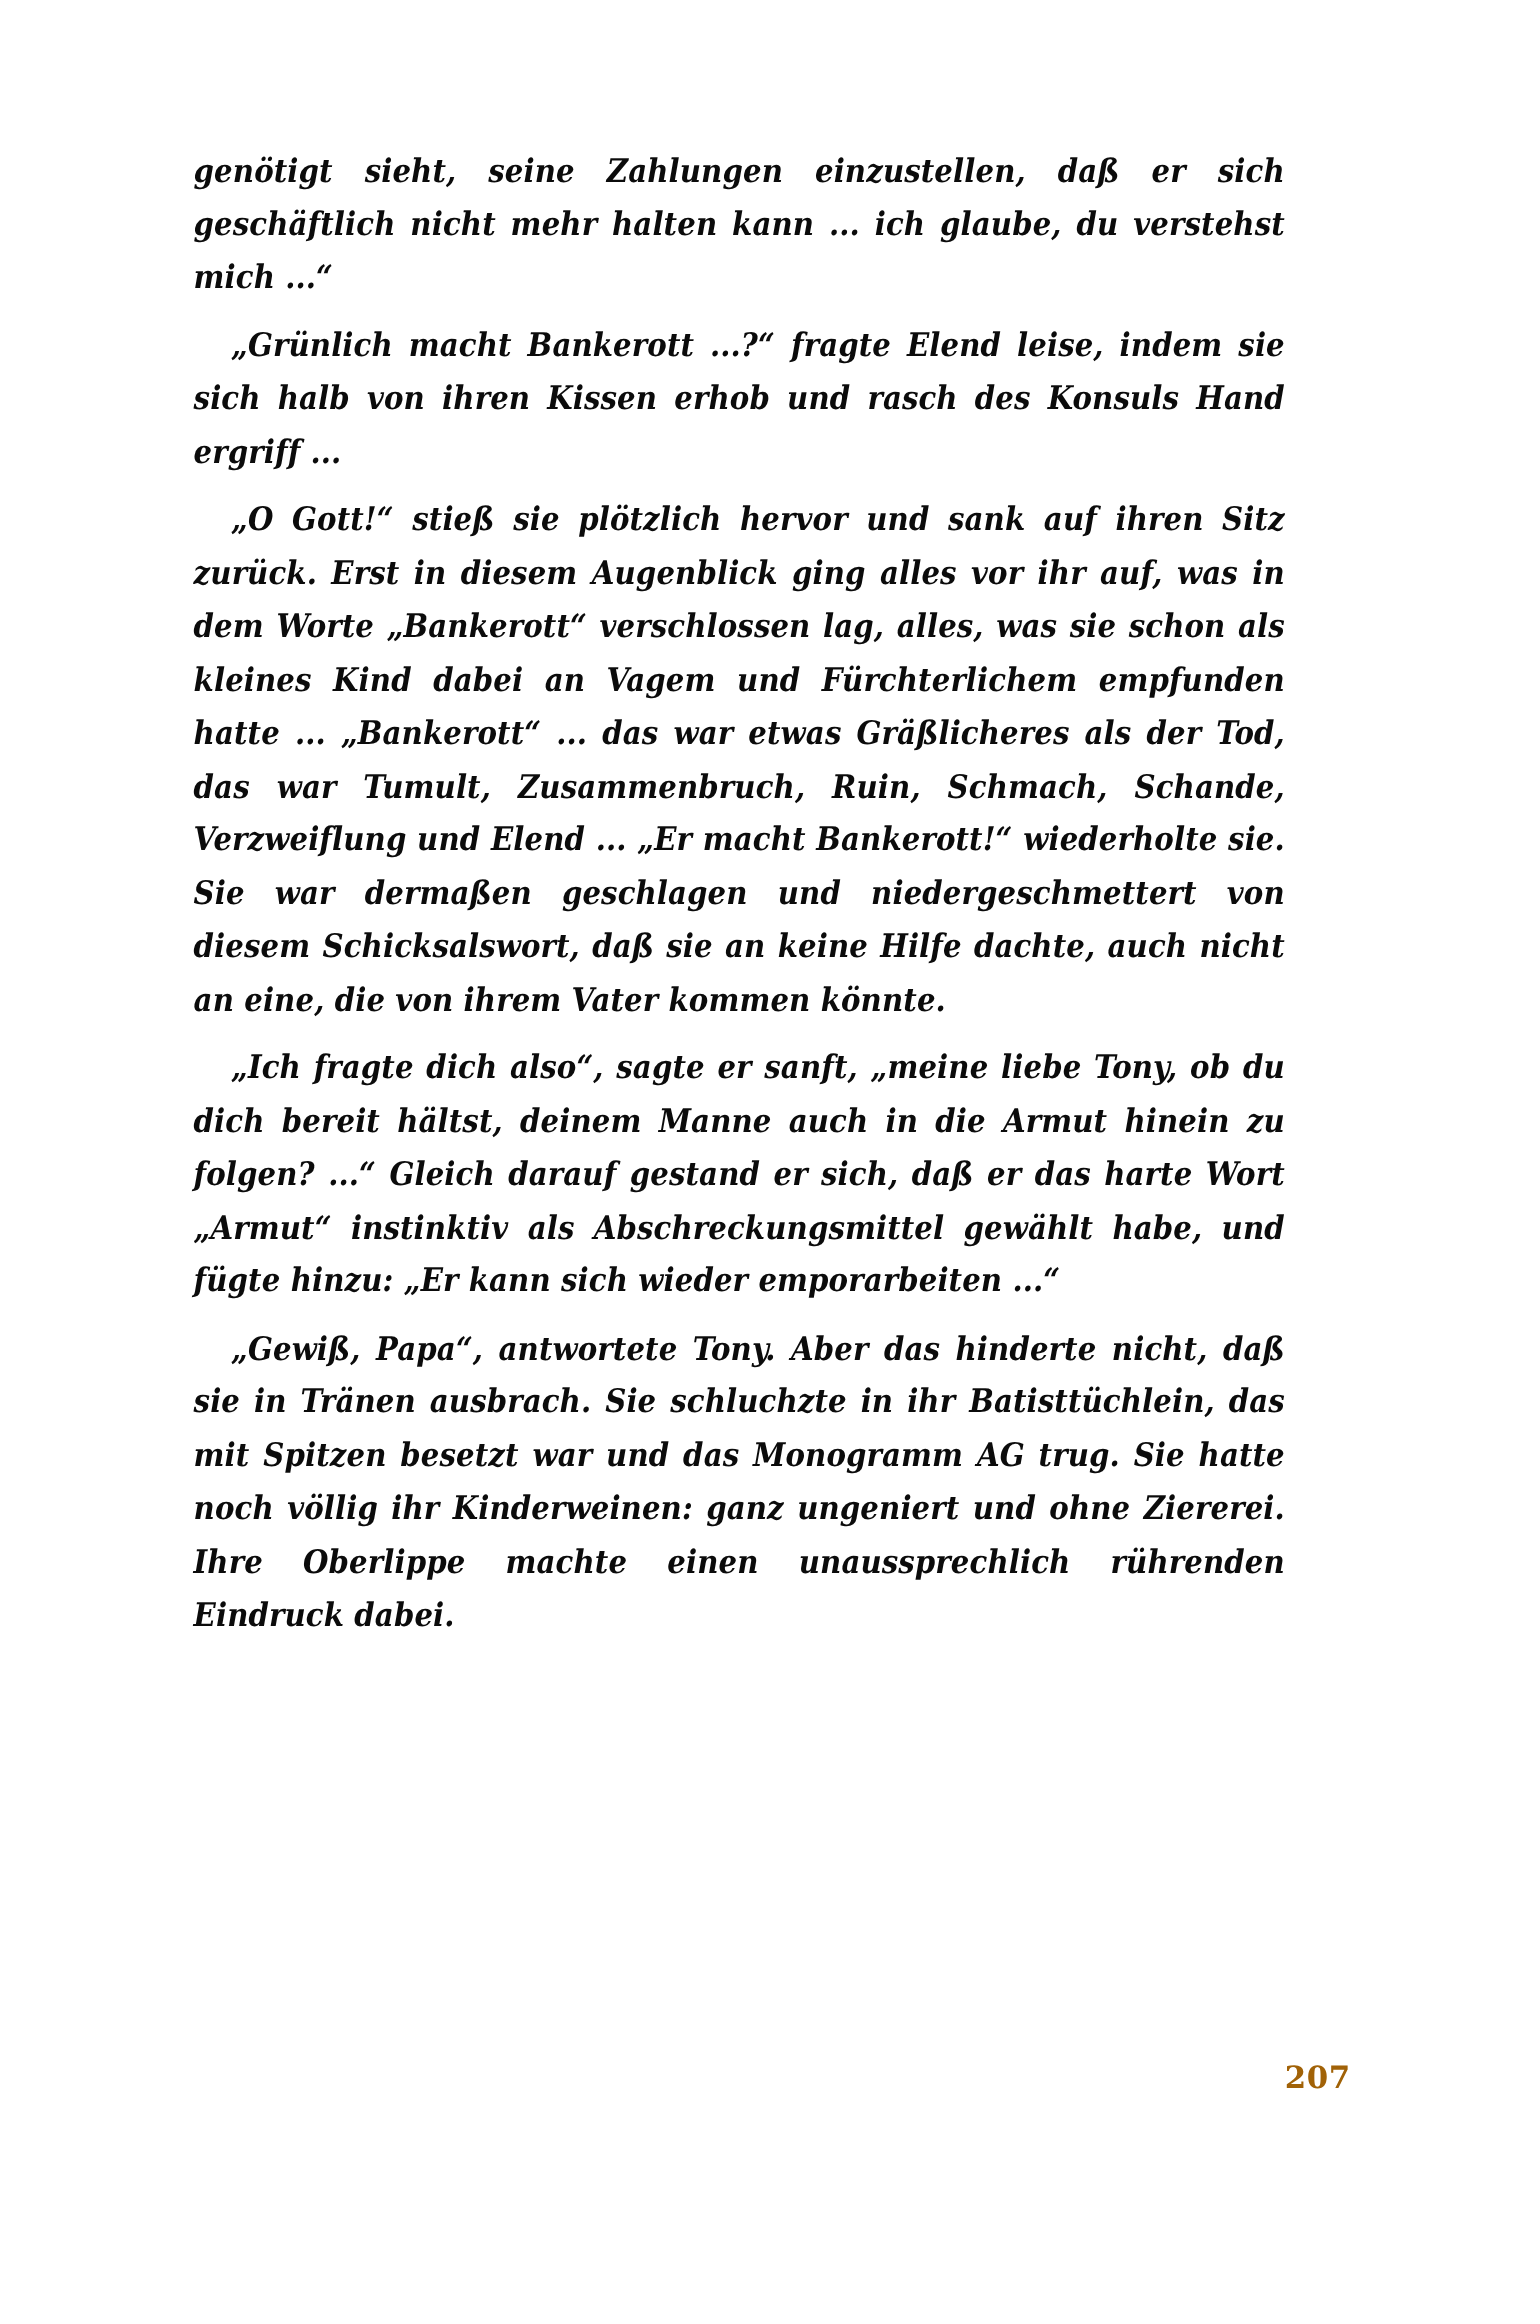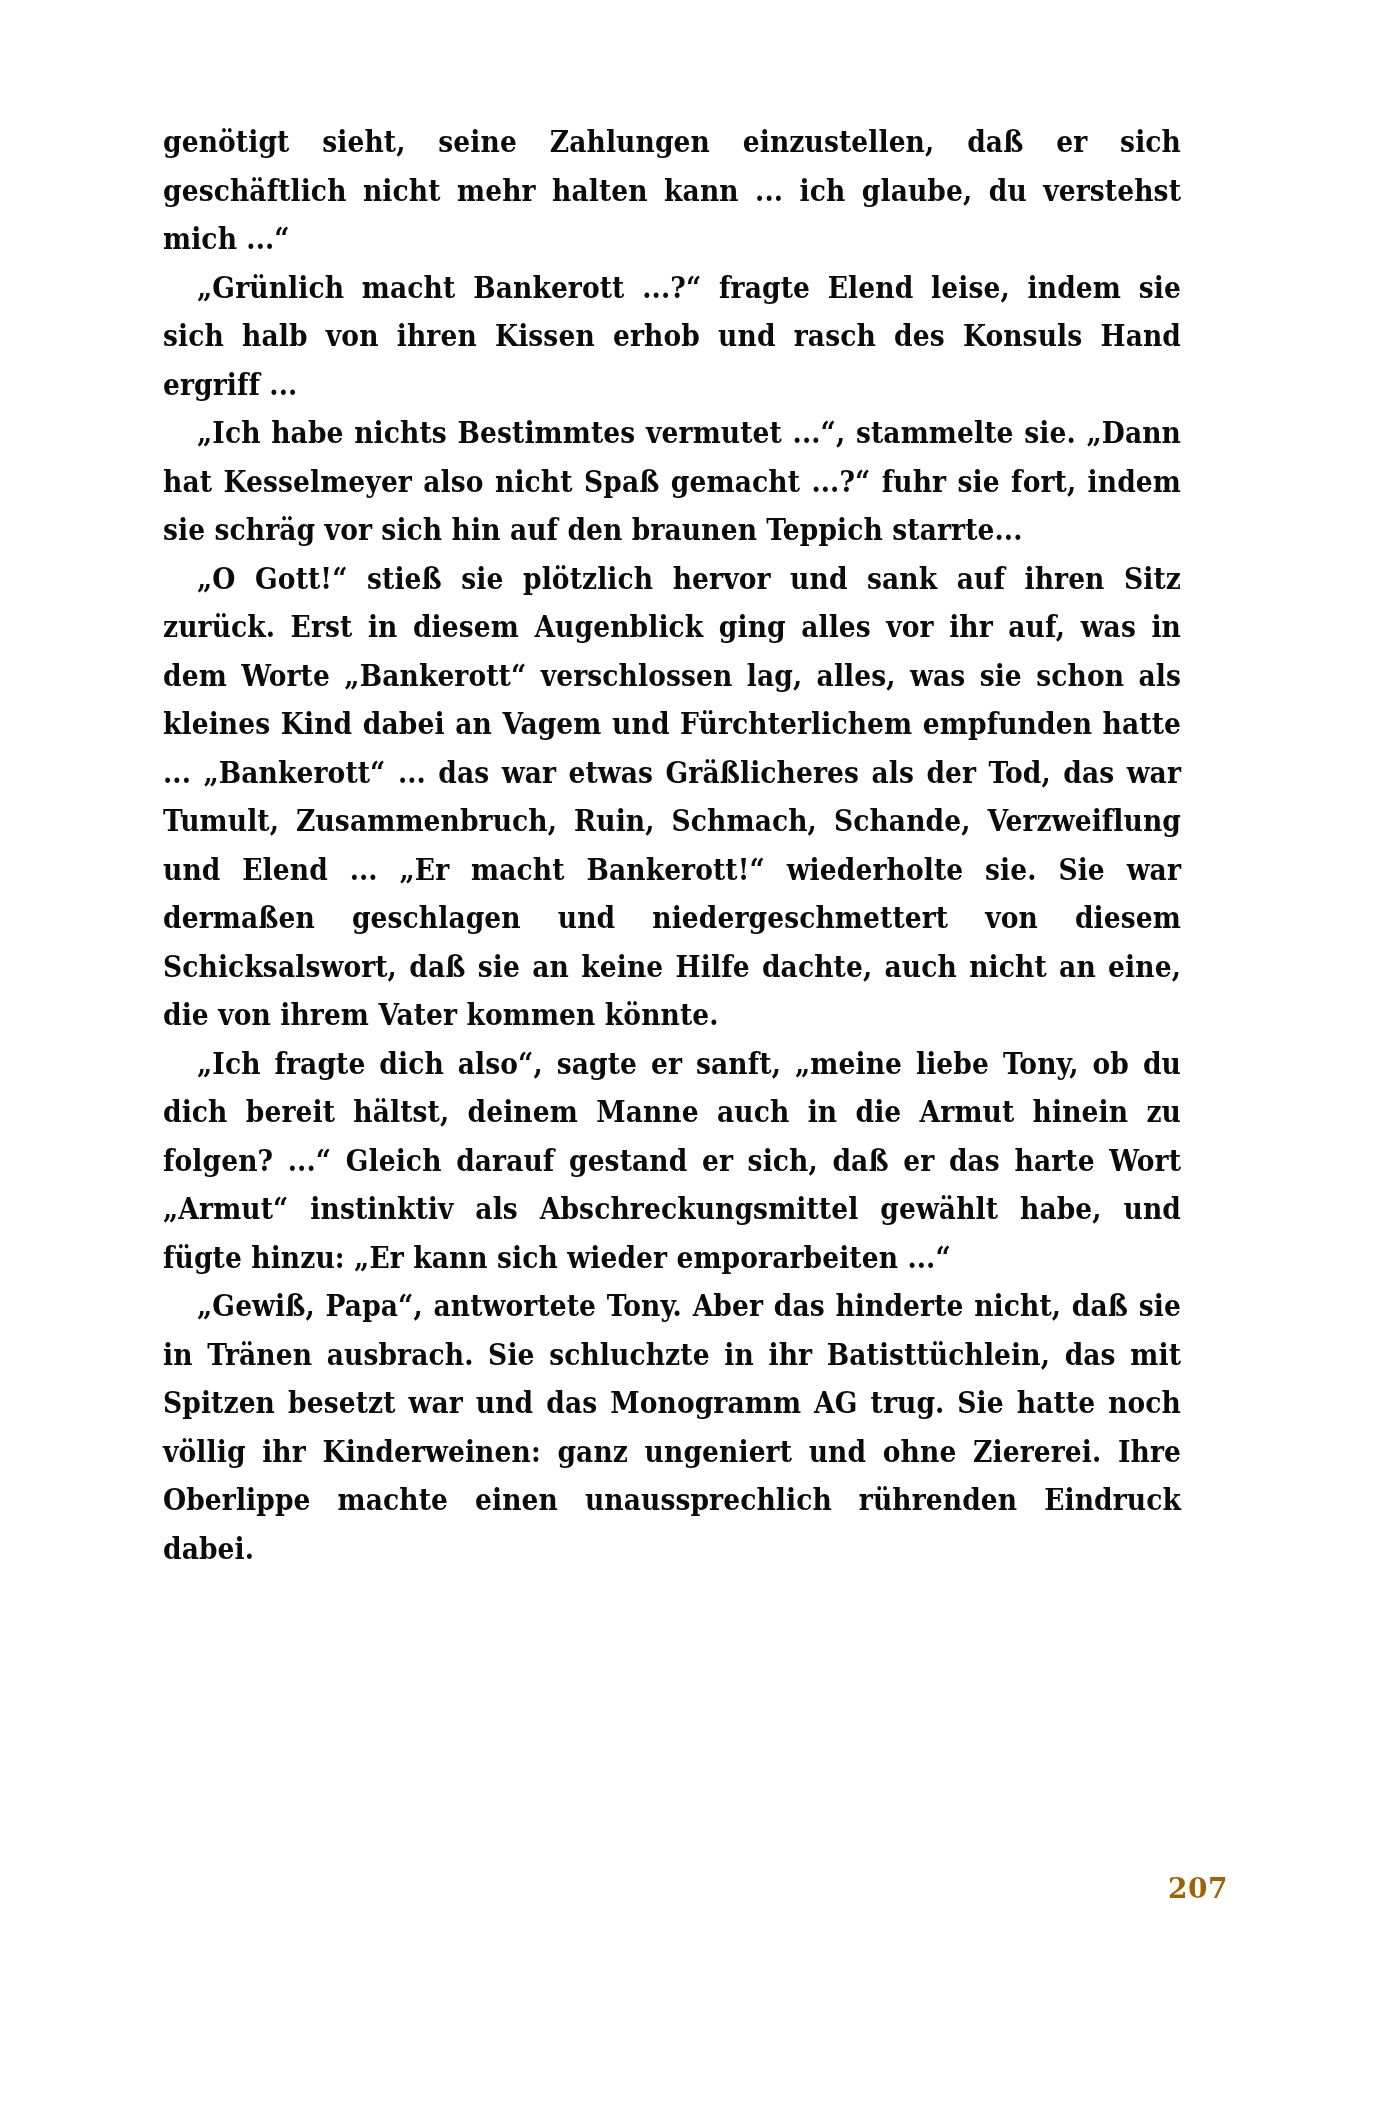--- a/index.html
+++ b/index.html
@@ -21,28 +21,29 @@
     background: #ffffff;
     overflow: hidden;
   }
   .text-block {
     position: absolute;
     left: 163px;
     top: 118px;
     width: 1018px;
   }
   p {
-    margin: 0;
+    margin: 13px;
     font-size: 29.5px;
     line-height: 48.5px;
     text-align: justify;
     text-justify: inter-word;
     color: #0b0b0b;
     font-weight: 600;
     letter-spacing: 0.1px;
+    font-style: italic;
     -webkit-font-smoothing: none;
   }
   p.indent {
     text-indent: 34px;
   }
   p.cont {
     text-indent: 0;
   }
   .page-number {
     position: absolute;
@@ -59,21 +60,20 @@
   }
 </style>
 </head>
 <body>
 
 <div class="page">
 
   <div class="text-block">
     <p class="cont">genötigt sieht, seine Zahlungen einzustellen, daß er sich geschäftlich nicht mehr halten kann ... ich glaube, du verstehst mich ...“</p>
     <p class="indent">„Grünlich macht Bankerott ...?“ fragte Elend leise, indem sie sich halb von ihren Kissen erhob und rasch des Konsuls Hand ergriff ...</p>
-    <p class="indent">„Ich habe nichts Bestimmtes vermutet ...“, stammelte sie. „Dann hat Kesselmeyer also nicht Spaß gemacht ...?“ fuhr sie fort, indem sie schräg vor sich hin auf den braunen Teppich starrte...</p>
     <p class="indent">„O Gott!“ stieß sie plötzlich hervor und sank auf ihren Sitz zurück. Erst in diesem Augenblick ging alles vor ihr auf, was in dem Worte „Bankerott“ verschlossen lag, alles, was sie schon als kleines Kind dabei an Vagem und Fürchterlichem empfunden hatte ... „Bankerott“ ... das war etwas Gräßlicheres als der Tod, das war Tumult, Zusammenbruch, Ruin, Schmach, Schande, Verzweiflung und Elend ... „Er macht Bankerott!“ wiederholte sie. Sie war dermaßen geschlagen und niedergeschmettert von diesem Schicksalswort, daß sie an keine Hilfe dachte, auch nicht an eine, die von ihrem Vater kommen könnte.</p>
     <p class="indent">„Ich fragte dich also“, sagte er sanft, „meine liebe Tony, ob du dich bereit hältst, deinem Manne auch in die Armut hinein zu folgen? ...“ Gleich darauf gestand er sich, daß er das harte Wort „Armut“ instinktiv als Abschreckungsmittel gewählt habe, und fügte hinzu: „Er kann sich wieder emporarbeiten ...“</p>
     <p class="indent">„Gewiß, Papa“, antwortete Tony. Aber das hinderte nicht, daß sie in Tränen ausbrach. Sie schluchzte in ihr Batisttüchlein, das mit Spitzen besetzt war und das Monogramm AG trug. Sie hatte noch völlig ihr Kinderweinen: ganz ungeniert und ohne Ziererei. Ihre Oberlippe machte einen unaussprechlich rührenden Eindruck dabei.</p>
   </div>
 
   <div class="page-number">207</div>
 
 </div>
 
 </body></html>

